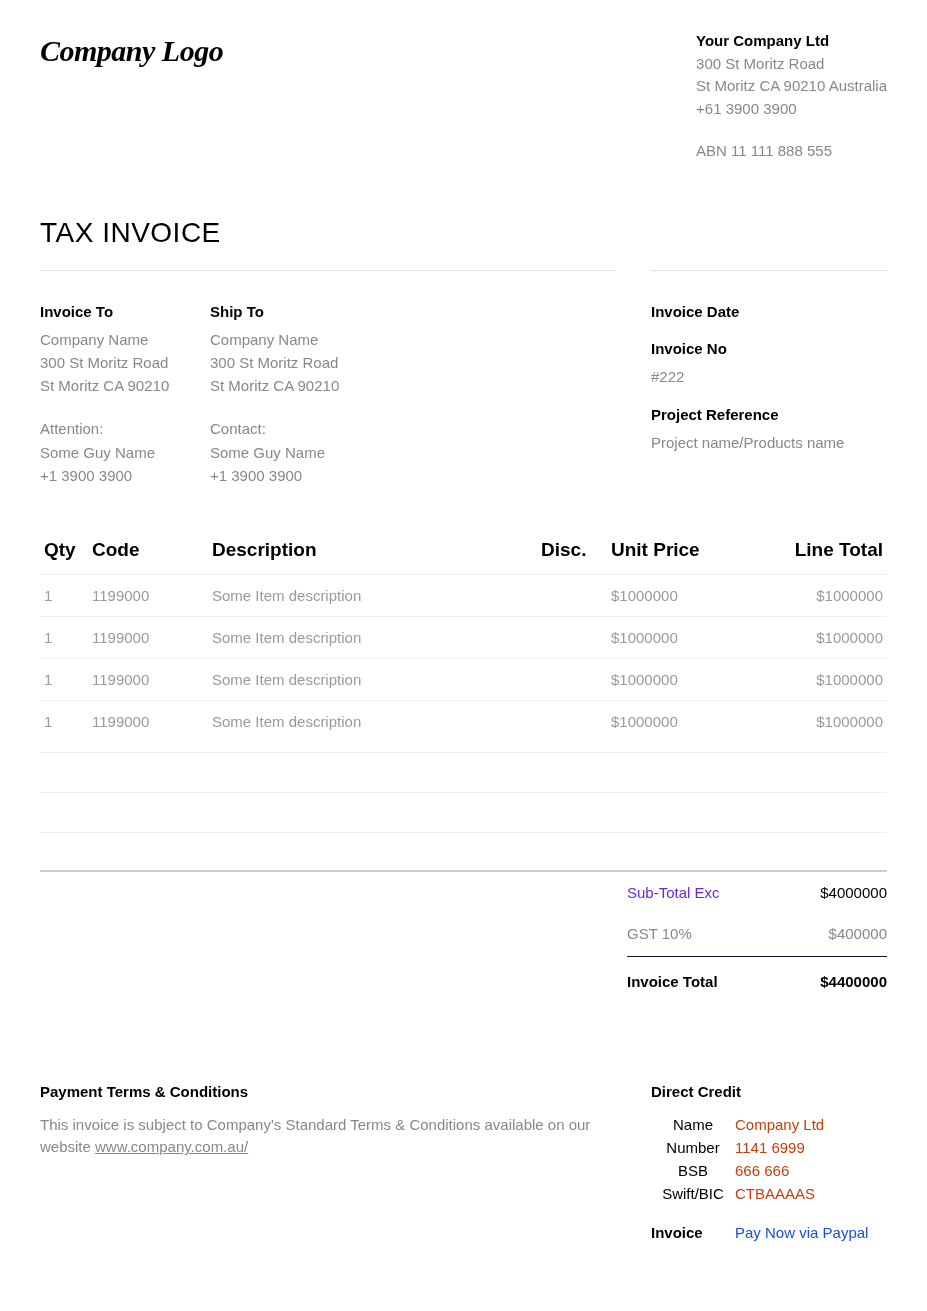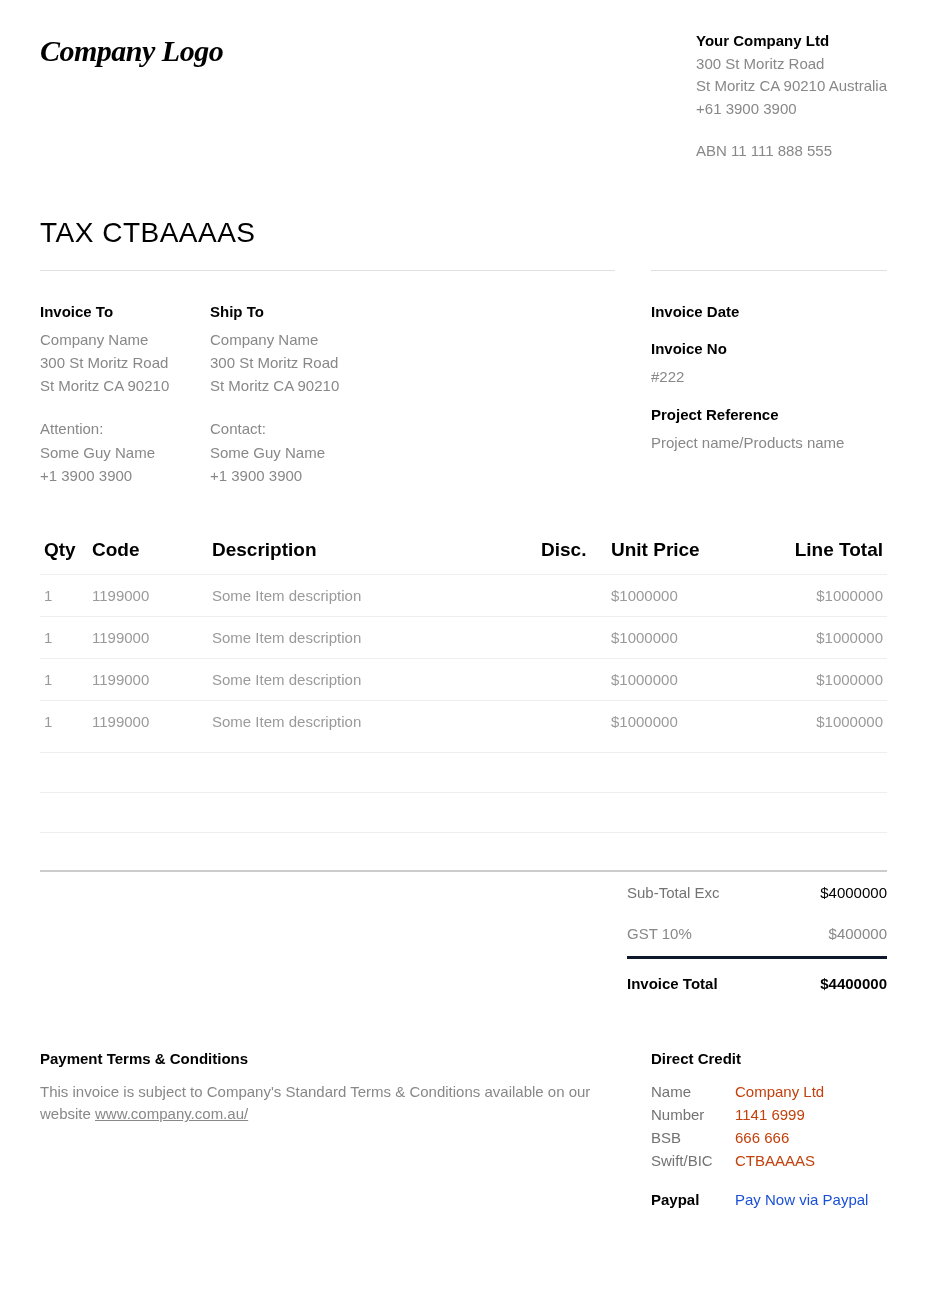--- a/index.html
+++ b/index.html
@@ -40,51 +40,51 @@
   table.items .col-disc { width: 70px; }
   table.items .col-up { width: 140px; }
   table.items .col-lt { width: 140px; }
   .empty-rows { margin-top: 10px; }
   .empty-row { height: 40px; border-top: 1px solid #eee; }
   .empty-row:last-child { border-bottom: 2px solid #ccc; }
   .totals { display: flex; justify-content: flex-end; }
   .totals-inner { width: 260px; }
   .totals-inner .line { display: flex; justify-content: space-between; padding: 10px 0; color: #888; }
   .totals-inner .line .lab { }
-  .totals-inner .line.total { color: #000; font-weight: bold; border-top: 3px solid #0f172a; margin-top: 2px; padding-top: 14px; }
-  .totals-inner .line.sub .lab { color: #737373; }
+  .totals-inner .line.total { color: #000; font-weight: bold; border-top: 1px solid #0f172a; margin-top: 2px; padding-top: 14px; }
+  .totals-inner .line.sub .lab { color: #6d28d9; }
   .totals-inner .line.sub .val { color: #000; }
-  .footer { display: flex; margin-top: 44px; gap: 31px; }
+  .footer { display: flex; margin-top: 79px; gap: 31px; }
   .footer-left { flex: 1; }
   .footer-right { width: 236px; }
   .footer .label { margin-bottom: 12px; }
   .terms-text { color: #888; line-height: 1.5; }
   .terms-text .link { text-decoration: underline; }
   .dc-row { display: flex; margin-bottom: 2px; }
-  .dc-row .k { width: 84px; color: #737373; }
+  .dc-row .k { width: 84px; color: #000000; text-align: center; }
   .dc-row .v { color: #c2410c; }
   .paypal-row { display: flex; margin-top: 18px; }
   .paypal-row .k { width: 84px; font-weight: bold; }
   .paypal-row .v { color: #1a4fd6; }
 </style>
 </head>
 <body>
 
 <div class="header">
   <div class="logo">Company Logo</div>
   <div class="company-block">
     <div class="cname">Your Company Ltd</div>
     <div>300 St Moritz Road</div>
     <div>St Moritz CA 90210  Australia</div>
     <div>+61 3900 3900</div>
     <div class="abn">ABN 11 111 888 555</div>
   </div>
 </div>
 
-<div class="doc-title">TAX CTBAAAAS</div>
+<div class="doc-title">TAX INVOICE</div>
 
 <div class="divider-row">
   <div class="divider-left"></div>
   <div class="divider-right"></div>
 </div>
 
 <div class="info-row">
   <div class="col col-left">
     <div class="label">Invoice To</div>
     <div class="grey">
@@ -215,17 +215,17 @@
     </div>
     <div class="dc-row">
       <div class="k">BSB</div>
       <div class="v">666 666</div>
     </div>
     <div class="dc-row">
       <div class="k">Swift/BIC</div>
       <div class="v">CTBAAAAS</div>
     </div>
     <div class="paypal-row">
-      <div class="k">Paypal</div>
+      <div class="k">Invoice</div>
       <div class="v">Pay Now via Paypal</div>
     </div>
   </div>
 </div>
 
 </body></html>

